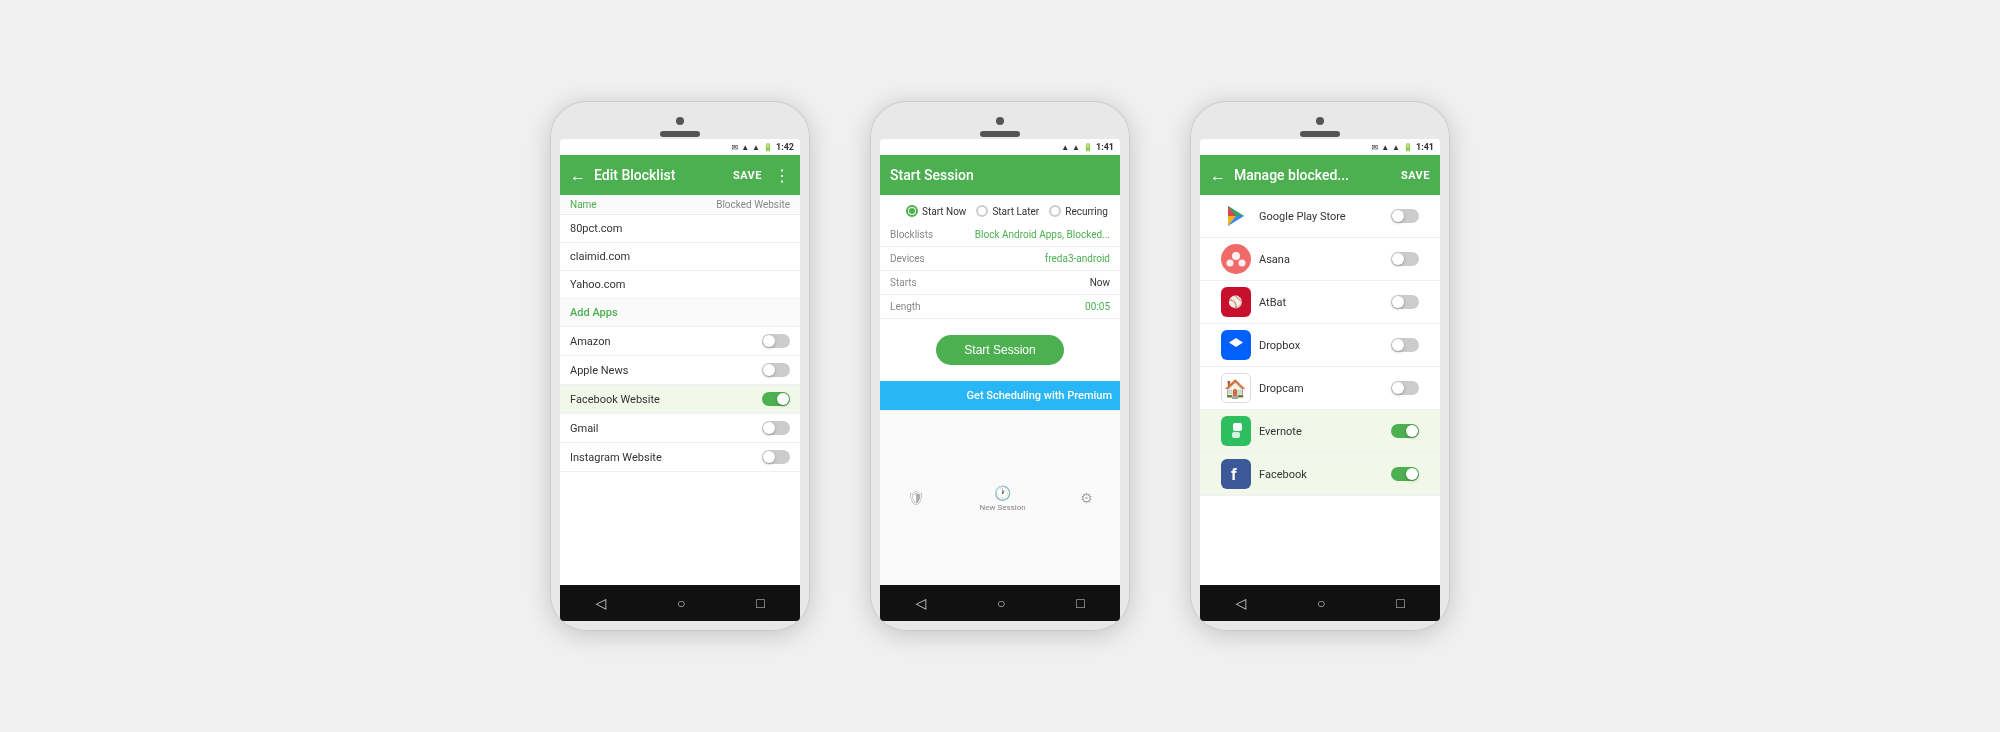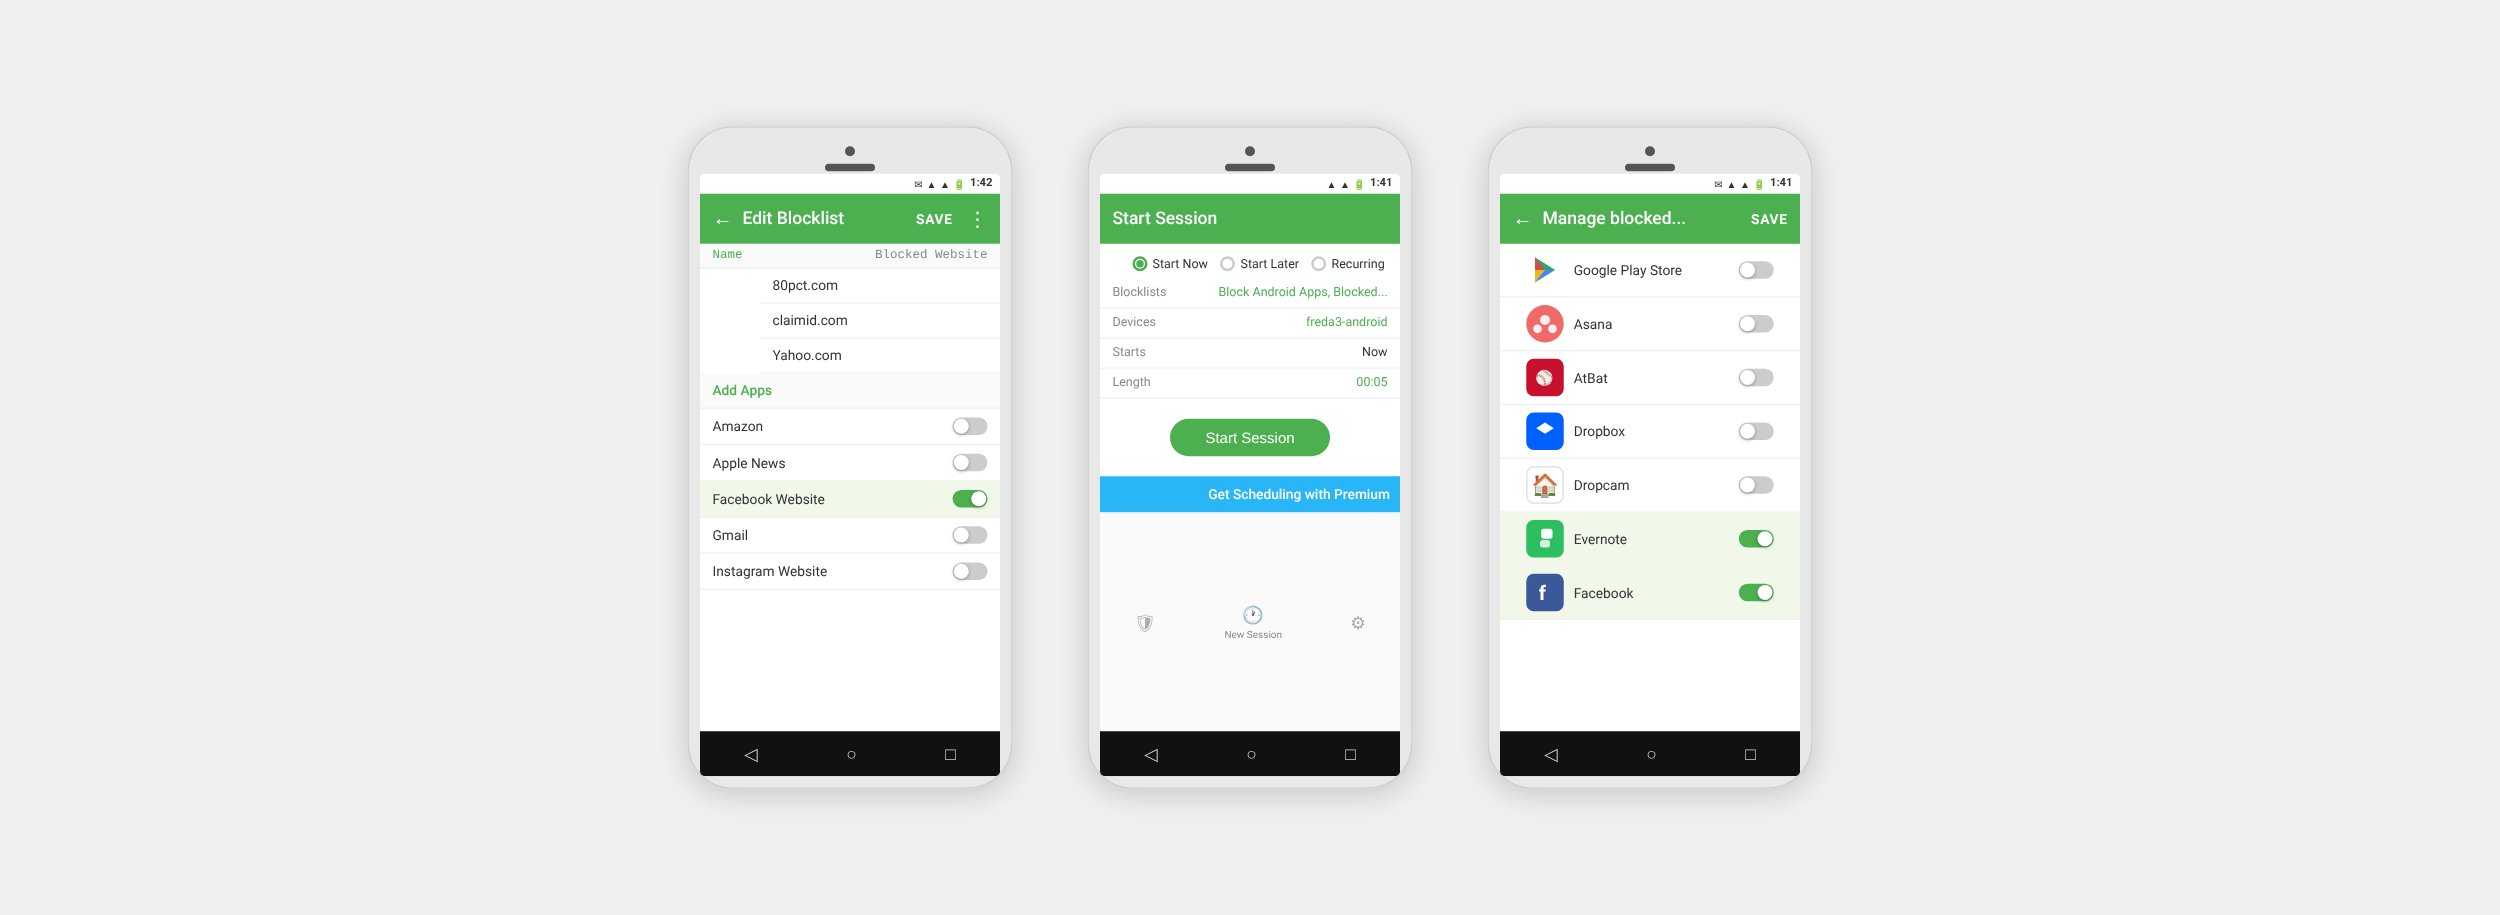--- a/index.html
+++ b/index.html
@@ -112,31 +112,29 @@
 
     
     .blocklist-header-row {
       display: flex;
       justify-content: space-between;
       padding: 4px 10px;
       background: #fafafa;
       color: #4caf50;
       font-size: 10px;
       border-bottom: 1px solid #eee;
-      font-family: Liberation Mono, monospace;
     }
     .blocklist-header-row .blocked-label { color: #888; }
     .blocklist-item {
       padding: 7px 10px;
       border-bottom: 1px solid #f0f0f0;
       font-size: 11px;
       color: #333;
       display: flex;
       align-items: center;
-      margin-left: 48px;
     }
     .add-block-btn {
       padding: 7px 10px;
       color: #4caf50;
       font-size: 11px;
       font-weight: 500;
       border-bottom: 1px solid #f0f0f0;
       background: #fafafa;
     }
     .toggle-row {

